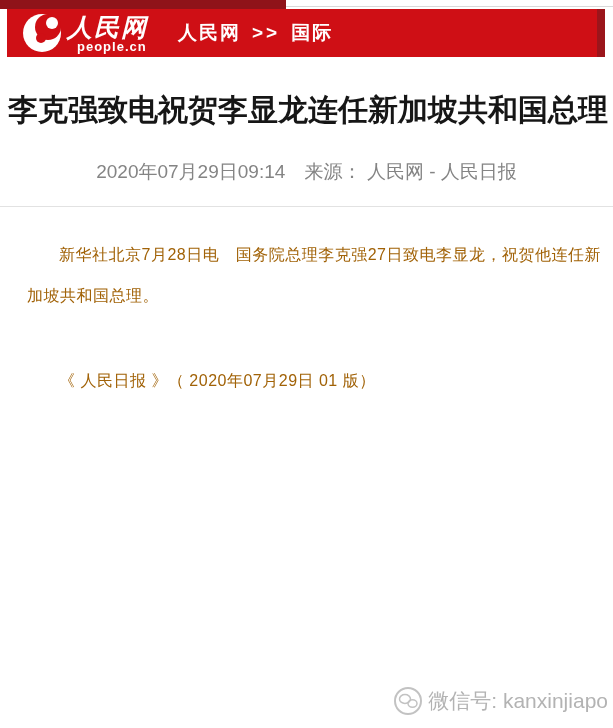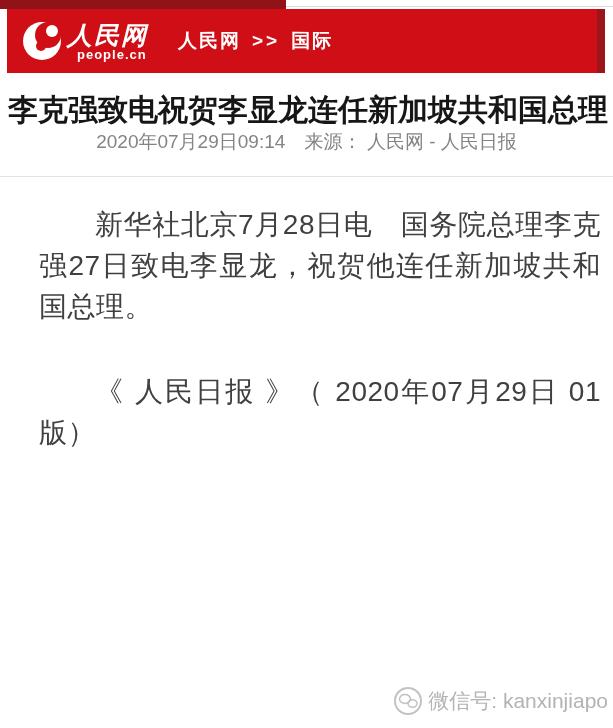--- a/index.html
+++ b/index.html
@@ -18,21 +18,21 @@
     background: #8f1319;
   }
   .top-hairline {
     position: absolute; left: 286px; top: 6px; right: 0;
     height: 1px; background: #d9d9d9;
   }
 
   
   .header-bar {
     position: absolute; left: 7px; top: 9px;
-    width: 590px; height: 64px;
+    width: 590px; height: 48px;
     background: #cf0f15;
     border-right: 8px solid #9b151b;
     display: flex; align-items: center;
   }
   .logo {
     display: flex; align-items: center;
     margin-left: 14px; text-decoration: none; cursor: pointer;
   }
   .swoosh { display: block; width: 42px; height: 42px; }
   .brand { display: flex; flex-direction: column; margin-left: 4px; }
@@ -55,34 +55,35 @@
 
   
   .article-title {
     margin: 0 8px 0 8px;
     padding-top: 91px; 
     font-size: 30px; line-height: 38px;
     font-weight: bold; color: #161616;
     white-space: nowrap; letter-spacing: 0;
   }
   .article-meta {
+    margin-top: 30px;
     text-align: center;
     font-size: 19px; color: #848484;
   }
   .article-meta .meta-source-label { margin-left: 14px; }
   .divider {
     border: none; border-top: 1px solid #e2e2e2;
     margin: 21px 0 0 0;
   }
 
   
   .article-body {
-    padding: 27px 12px 0 39px;
-    font-size: 28px; line-height: 41px;
-    color: #404040; letter-spacing: 0.5px;
+    padding: 27px 12px 0 27px;
+    font-size: 16px; line-height: 41px;
+    color: #a16207; letter-spacing: 0.5px;
     text-align: justify;
   }
   .article-body p { margin: 0 0 24px 0; text-indent: 2em; }
   .article-body p.edition-line { margin: 44px 0 0 0; }
 
   
   .watermark {
     position: absolute; right: 5px; bottom: 12px;
     display: flex; align-items: center; gap: 5px;
     color: #b3b3b3; font-size: 21px; font-weight: normal;

